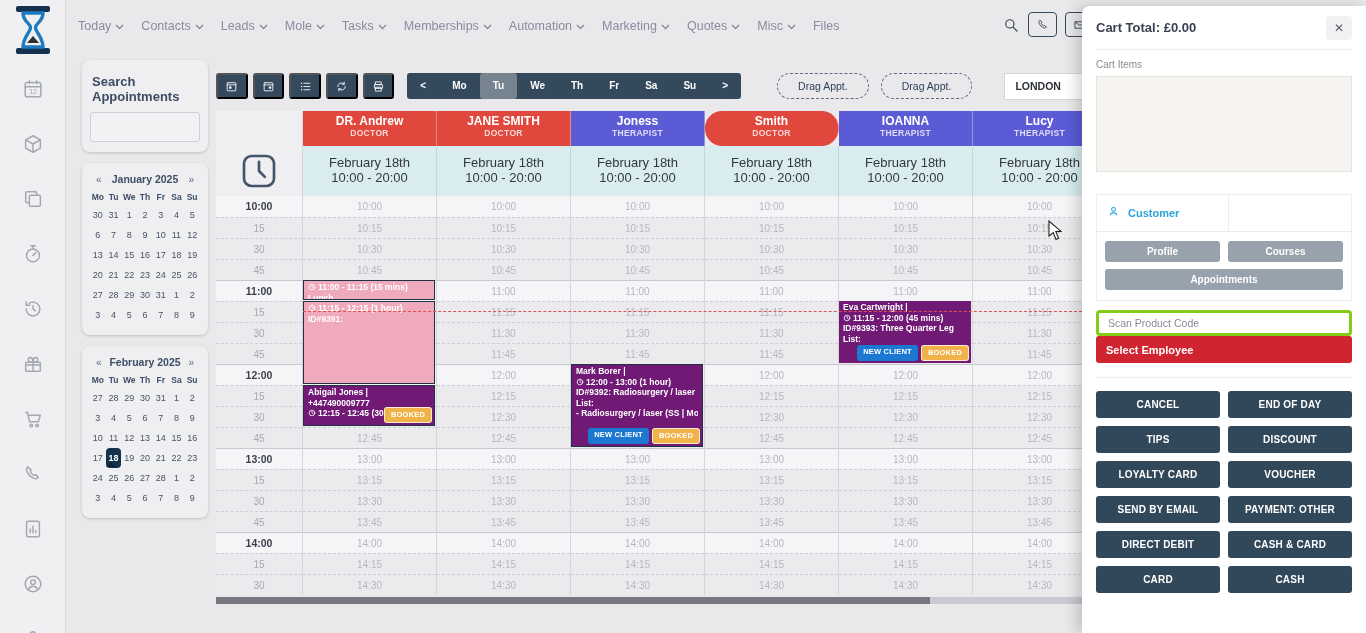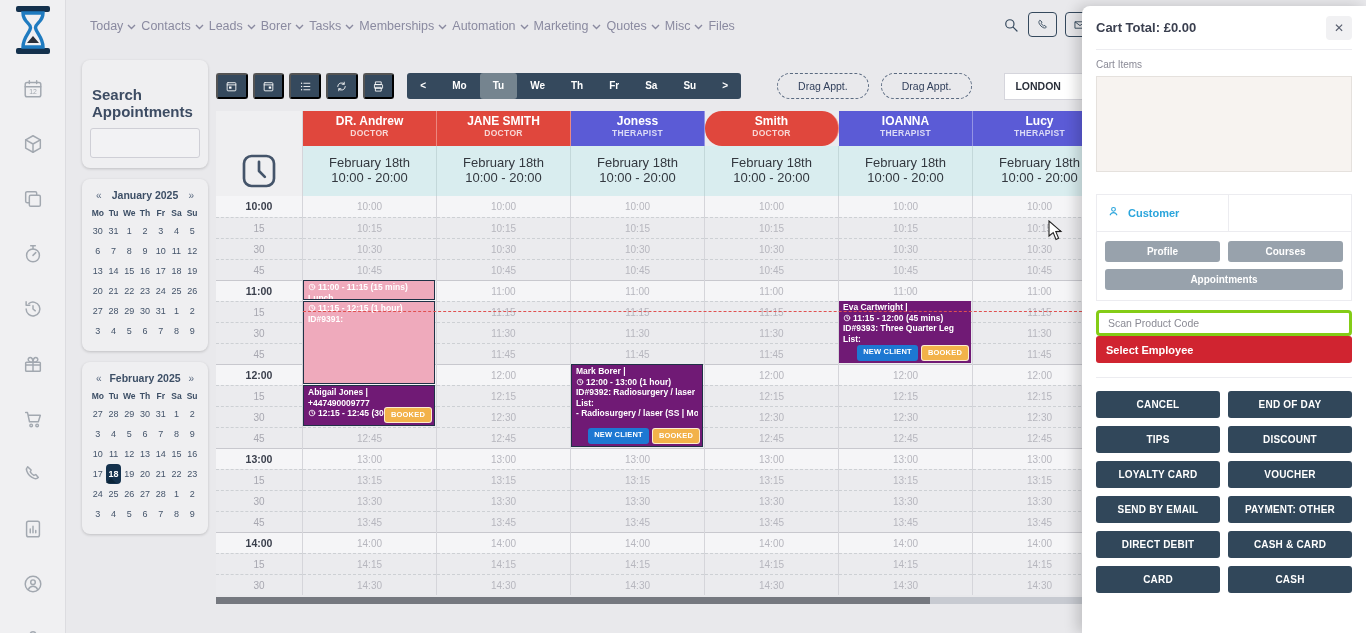--- a/index.html
+++ b/index.html
@@ -7,33 +7,33 @@
   body { font-family:"Liberation Sans", sans-serif; background:#e9e9ec; color:#3a3f4c; position:relative; }
 
   
   #rail { position:absolute; left:0; top:0; width:66px; height:633px; background:#f0f0f2; border-right:1px solid #dcdce0; z-index:5; }
   #logo { width:40px; height:46px; margin:6px auto 26px; }
   .rail-ic { width:22px; height:22px; margin:0 auto 33px; color:#a2a8b0; cursor:pointer; }
   .rail-ic svg { width:22px; height:22px; }
 
   
   #topnav { position:absolute; left:66px; top:0; right:0; height:52px; display:flex; align-items:center; }
-  #navItems { display:flex; align-items:center; gap:5px; margin-left:24px; }
+  #navItems { display:flex; align-items:center; gap:17px; margin-left:12px; }
   .nav-item { display:flex; align-items:center; gap:4px; font-size:12.5px; color:#8a8aa0; cursor:pointer; white-space:nowrap; }
   .nav-item svg { width:9px; height:6px; }
   .nav-right { position:absolute; left:936px; top:12px; display:flex; align-items:center; gap:8px; }
   .nav-ic { width:18px; height:18px; color:#35495d; }
   .nav-ic svg { width:18px; height:18px; }
   .nav-icbox { width:29px; height:25px; border:1px solid #35495d; border-radius:4px; display:flex; align-items:center; justify-content:center; color:#35495d; background:transparent; cursor:pointer; }
   .nav-icbox svg { width:14px; height:14px; }
 
   
   #leftcol { position:absolute; left:82px; top:60px; width:126px; }
   .card { background:#efeff1; border-radius:8px; box-shadow:0 1px 3px rgba(0,0,0,0.18); padding:10px 8px; margin-bottom:11px; }
-  #searchCard .lbl { font-size:15px; font-weight:bold; color:#3d4c63; margin:16px 0 8px 2px; }
+  #searchCard .lbl { font-size:13px; font-weight:bold; color:#3d4c63; margin:4px 0 8px 2px; }
   #searchCard input { width:100%; height:30px; border:1px solid #cfcfd6; border-radius:3px; background:#f2f2f4; outline:none; padding:0 6px; font-size:11px; }
   .minical .cal-head { display:flex; align-items:center; justify-content:space-between; padding:0 4px 4px; }
   .cal-title { font-size:10.5px; font-weight:bold; color:#3d4f66; }
   .cal-arrow { font-size:10px; color:#5a6a80; cursor:pointer; padding:0 2px; }
   .cal-grid { display:grid; grid-template-columns:repeat(7,1fr); }
   .cal-wd { font-size:8.5px; font-weight:bold; color:#3d4f66; text-align:center; padding:3px 0; }
   .cal-day { font-size:9px; color:#44546a; text-align:center; padding:5px 0; cursor:pointer; border-radius:4px; position:relative; }
   .cal-day.sel { background:#14314d; color:#fff; font-weight:bold; }
   .cal-day.sel:after { content:""; position:absolute; left:1px; bottom:1px; border-left:5px solid transparent; border-bottom:5px solid #0b2438; border-right:5px solid transparent; transform:translateX(-1px); }
 
@@ -187,21 +187,21 @@
             <path d="M1 1l3.5 3.5L8 1"></path>
           </svg></span>
       </div>
       <div class="nav-item">
         <span>Leads</span>
         <span><svg width="9" height="6" viewBox="0 0 9 6" fill="none" stroke="#8a8aa0" stroke-width="1.4">
             <path d="M1 1l3.5 3.5L8 1"></path>
           </svg></span>
       </div>
       <div class="nav-item">
-        <span>Borer</span>
+        <span>Mole</span>
         <span><svg width="9" height="6" viewBox="0 0 9 6" fill="none" stroke="#8a8aa0" stroke-width="1.4">
             <path d="M1 1l3.5 3.5L8 1"></path>
           </svg></span>
       </div>
       <div class="nav-item">
         <span>Tasks</span>
         <span><svg width="9" height="6" viewBox="0 0 9 6" fill="none" stroke="#8a8aa0" stroke-width="1.4">
             <path d="M1 1l3.5 3.5L8 1"></path>
           </svg></span>
       </div>

